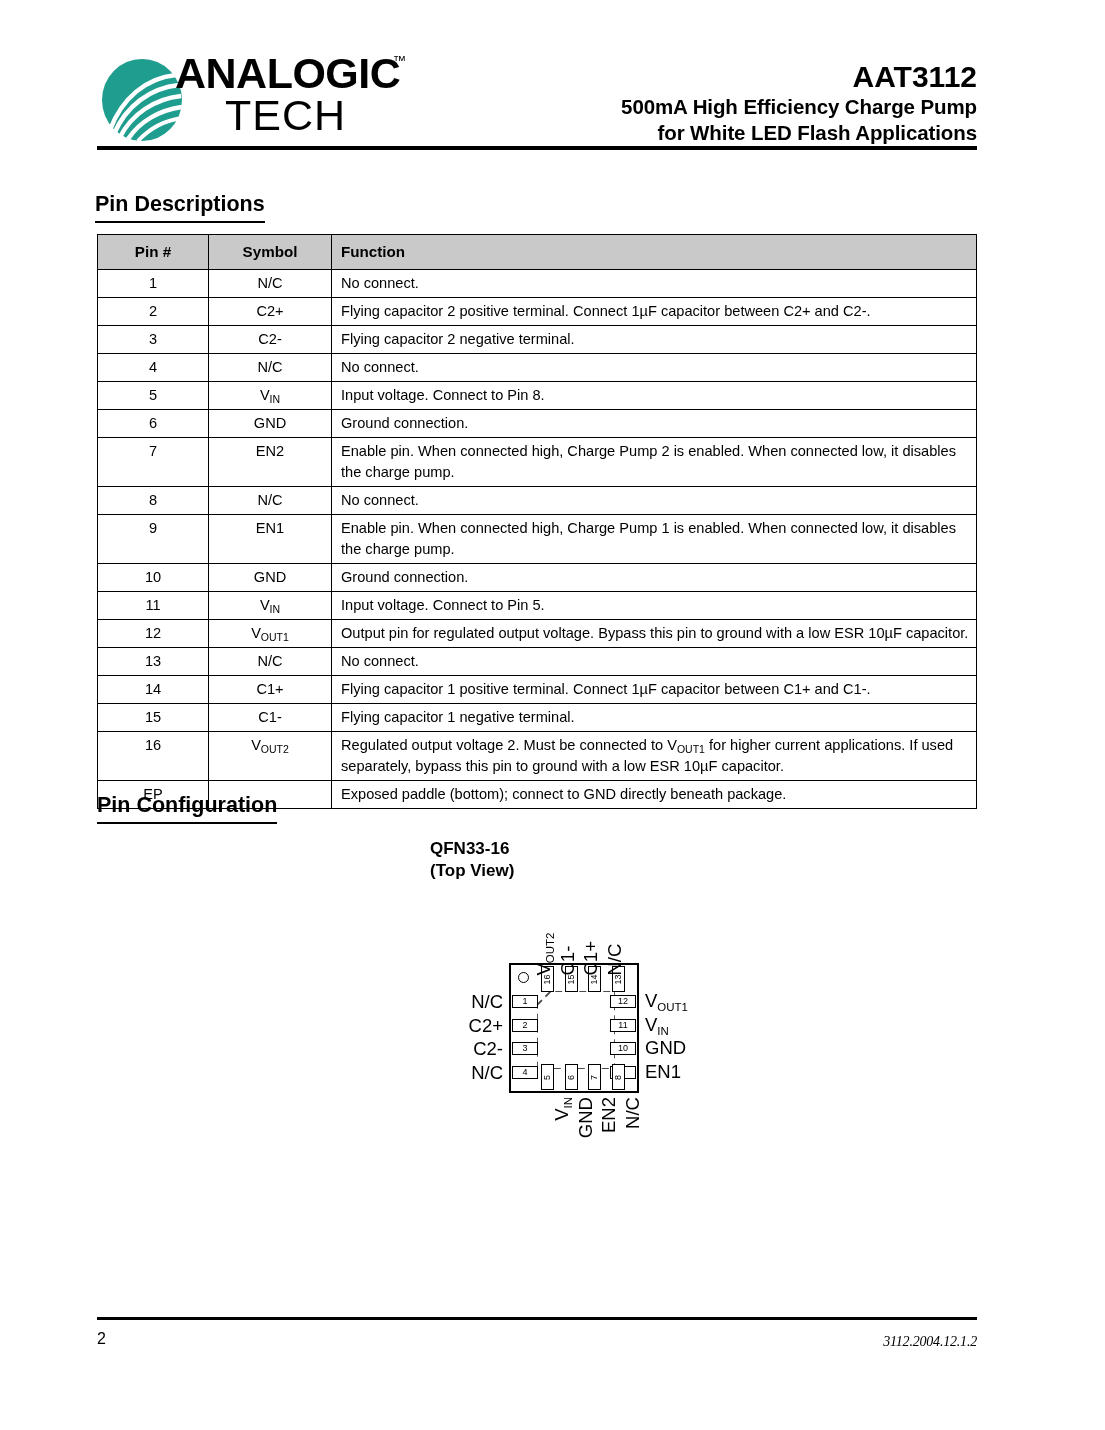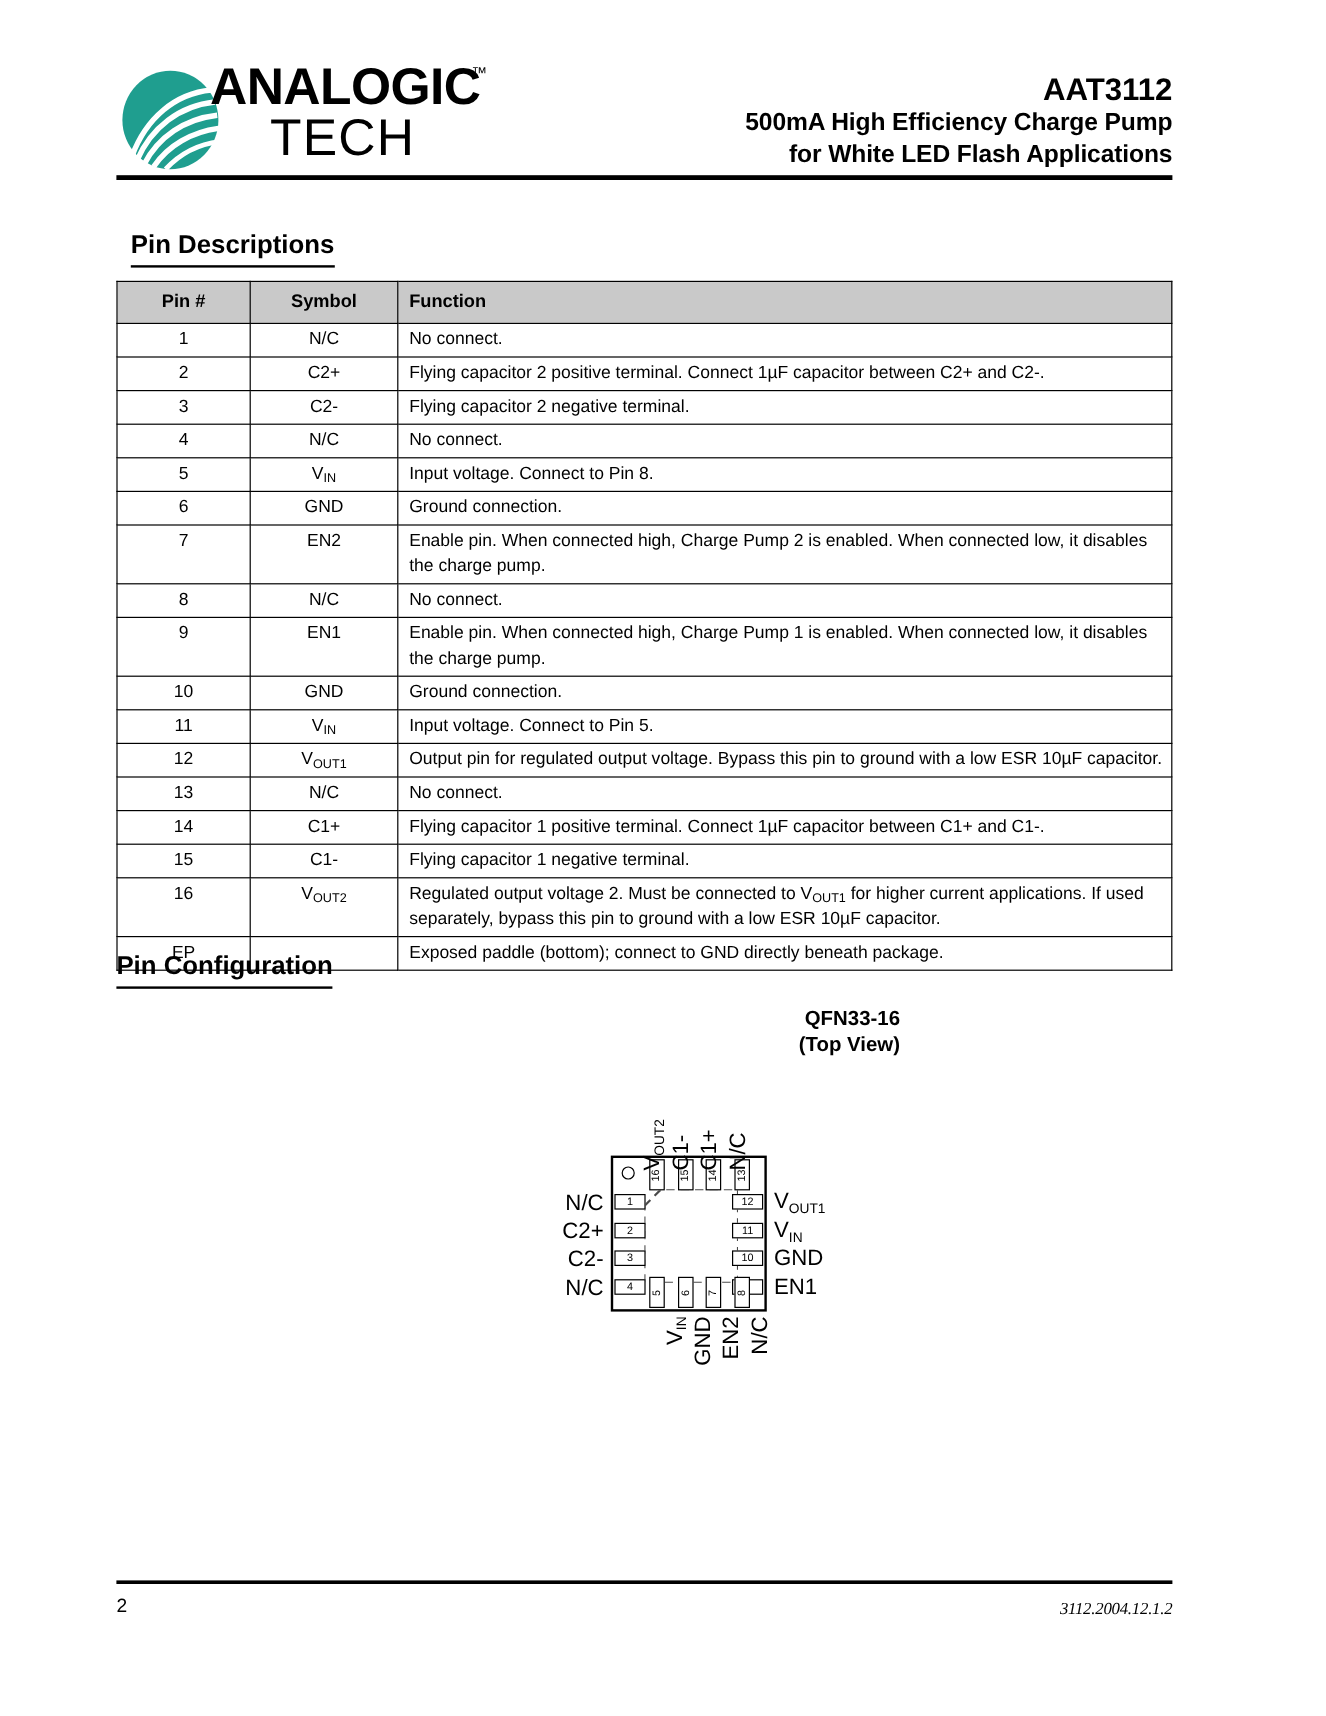--- a/index.html
+++ b/index.html
@@ -80,21 +80,21 @@
   }
 
   .header-titles {
     position: absolute;
     right: 0;
     top: 22px;
     text-align: right;
     width: 640px;
   }
   .part-number {
-    font-size: 26px;
+    font-size: 30px;
     font-weight: bold;
     line-height: 1.12;
     letter-spacing: 0px;
   }
   .part-desc {
     font-size: 20.5px;
     font-weight: bold;
     line-height: 1.3;
     letter-spacing: -0.1px;
   }
@@ -109,21 +109,21 @@
 
   
   .section-heading {
     position: absolute;
     font-size: 21.5px;
     font-weight: bold;
     padding-bottom: 4px;
     border-bottom: 2.5px solid #000;
     line-height: 1.15;
   }
-  #h-pin-descriptions { left: 109px; top: 192px; }
+  #h-pin-descriptions { left: 95px; top: 192px; }
   #h-pin-configuration { left: 97px; top: 793px; text-align: right; }
 
   
   .pin-table {
     position: absolute;
     left: 97px;
     top: 234px;
     width: 880px;
     border-collapse: collapse;
     font-size: 14.6px;
@@ -163,21 +163,21 @@
     left: 430px;
     top: 838px;
     width: 320px;
     height: 330px;
   }
   .pkg-title {
     position: absolute;
     left: 0;
     top: 0;
     width: 320px;
-    text-align: right;
+    text-align: left;
     font-size: 17px;
     font-weight: bold;
     line-height: 1.32;
   }
 
   
   .pkg-body {
     position: absolute;
     left: 79px;   
     top: 125px;   

